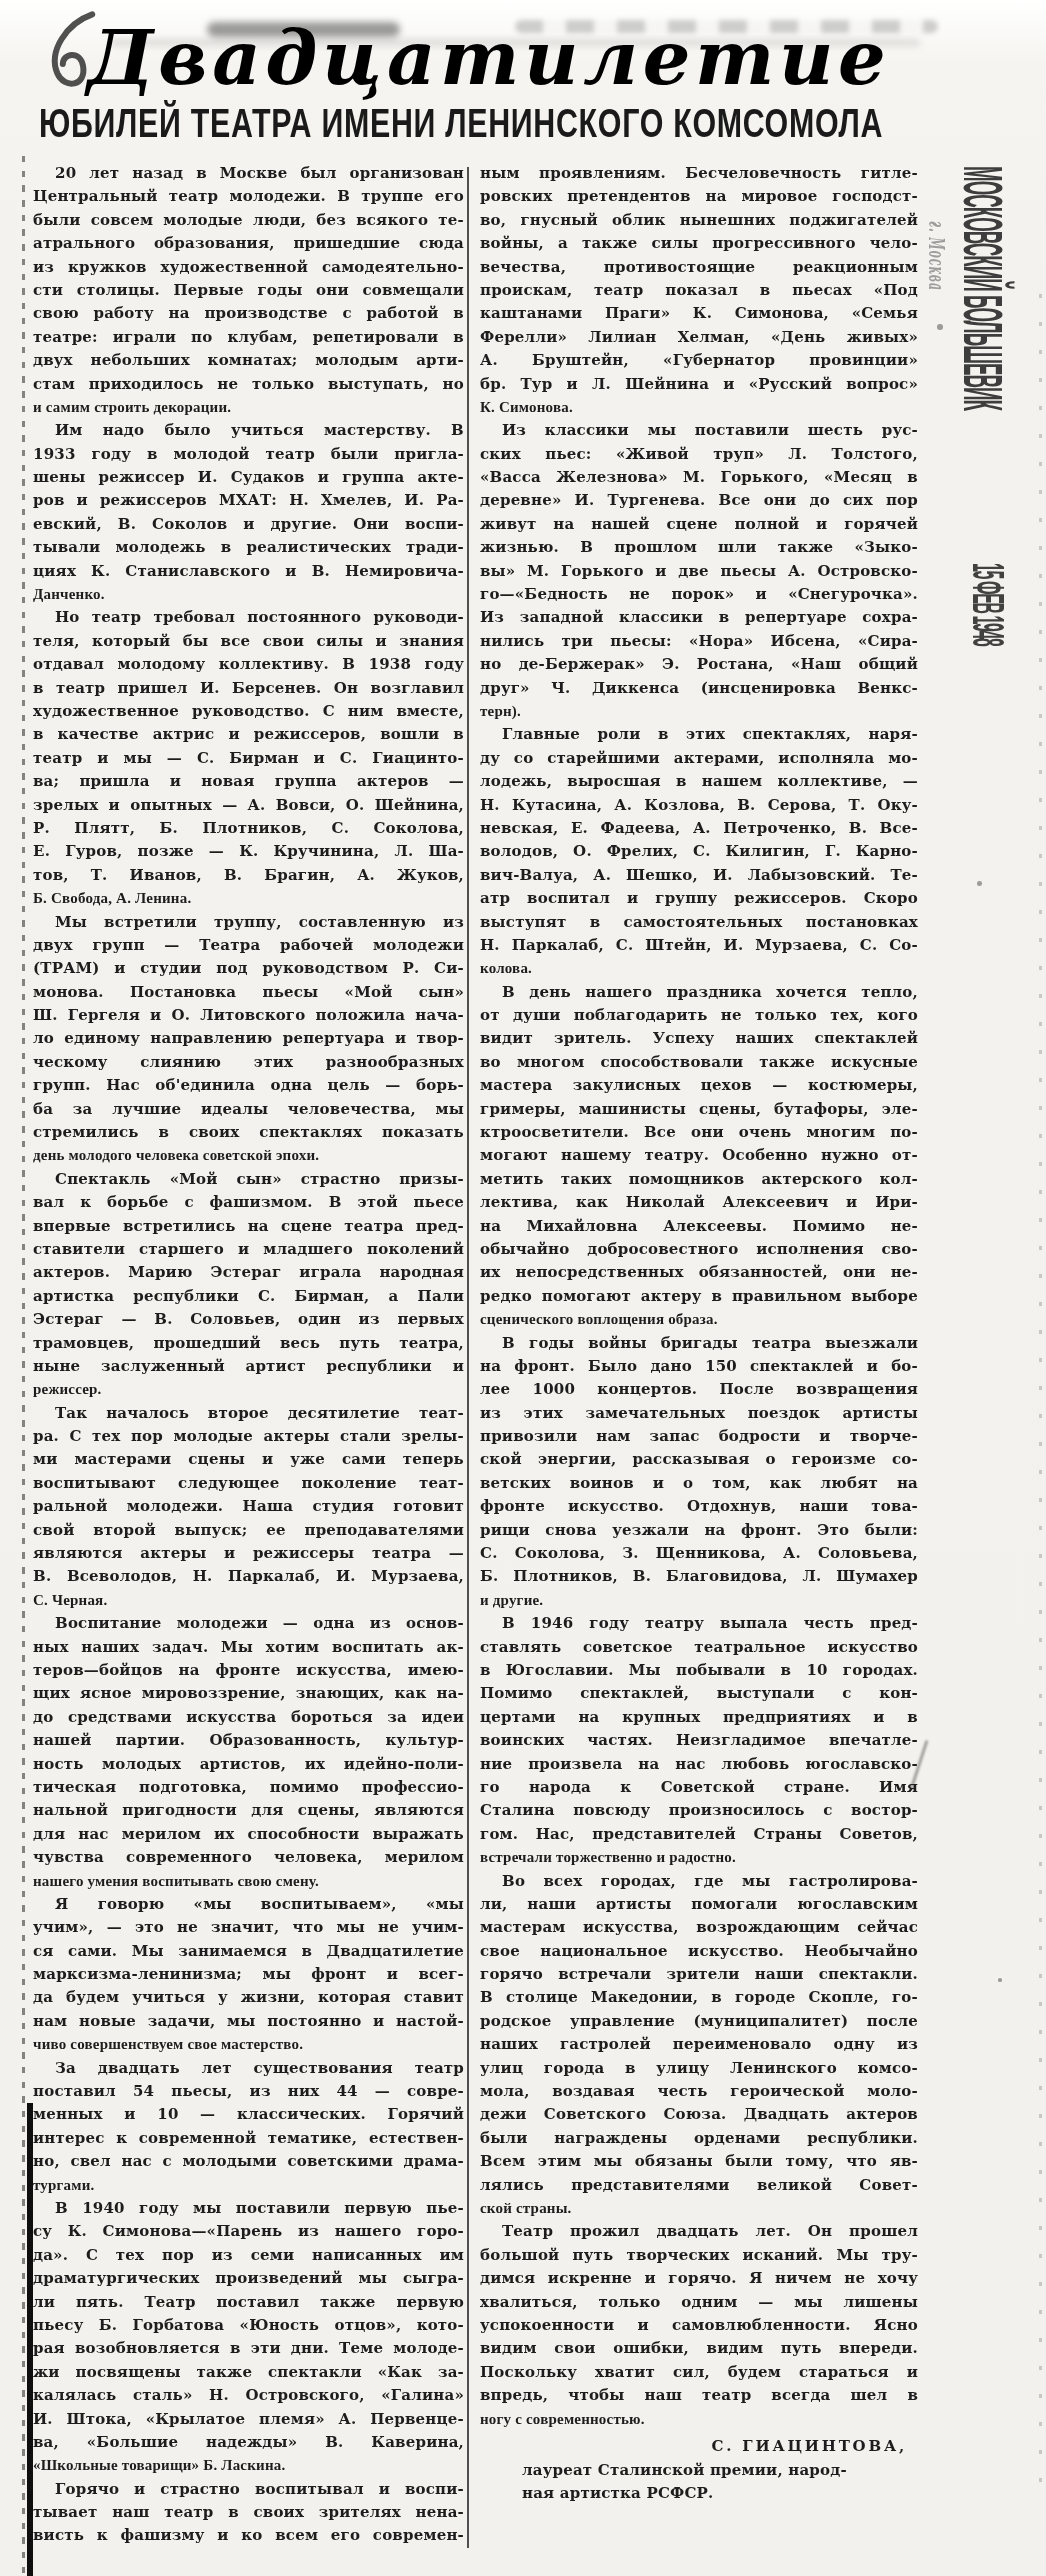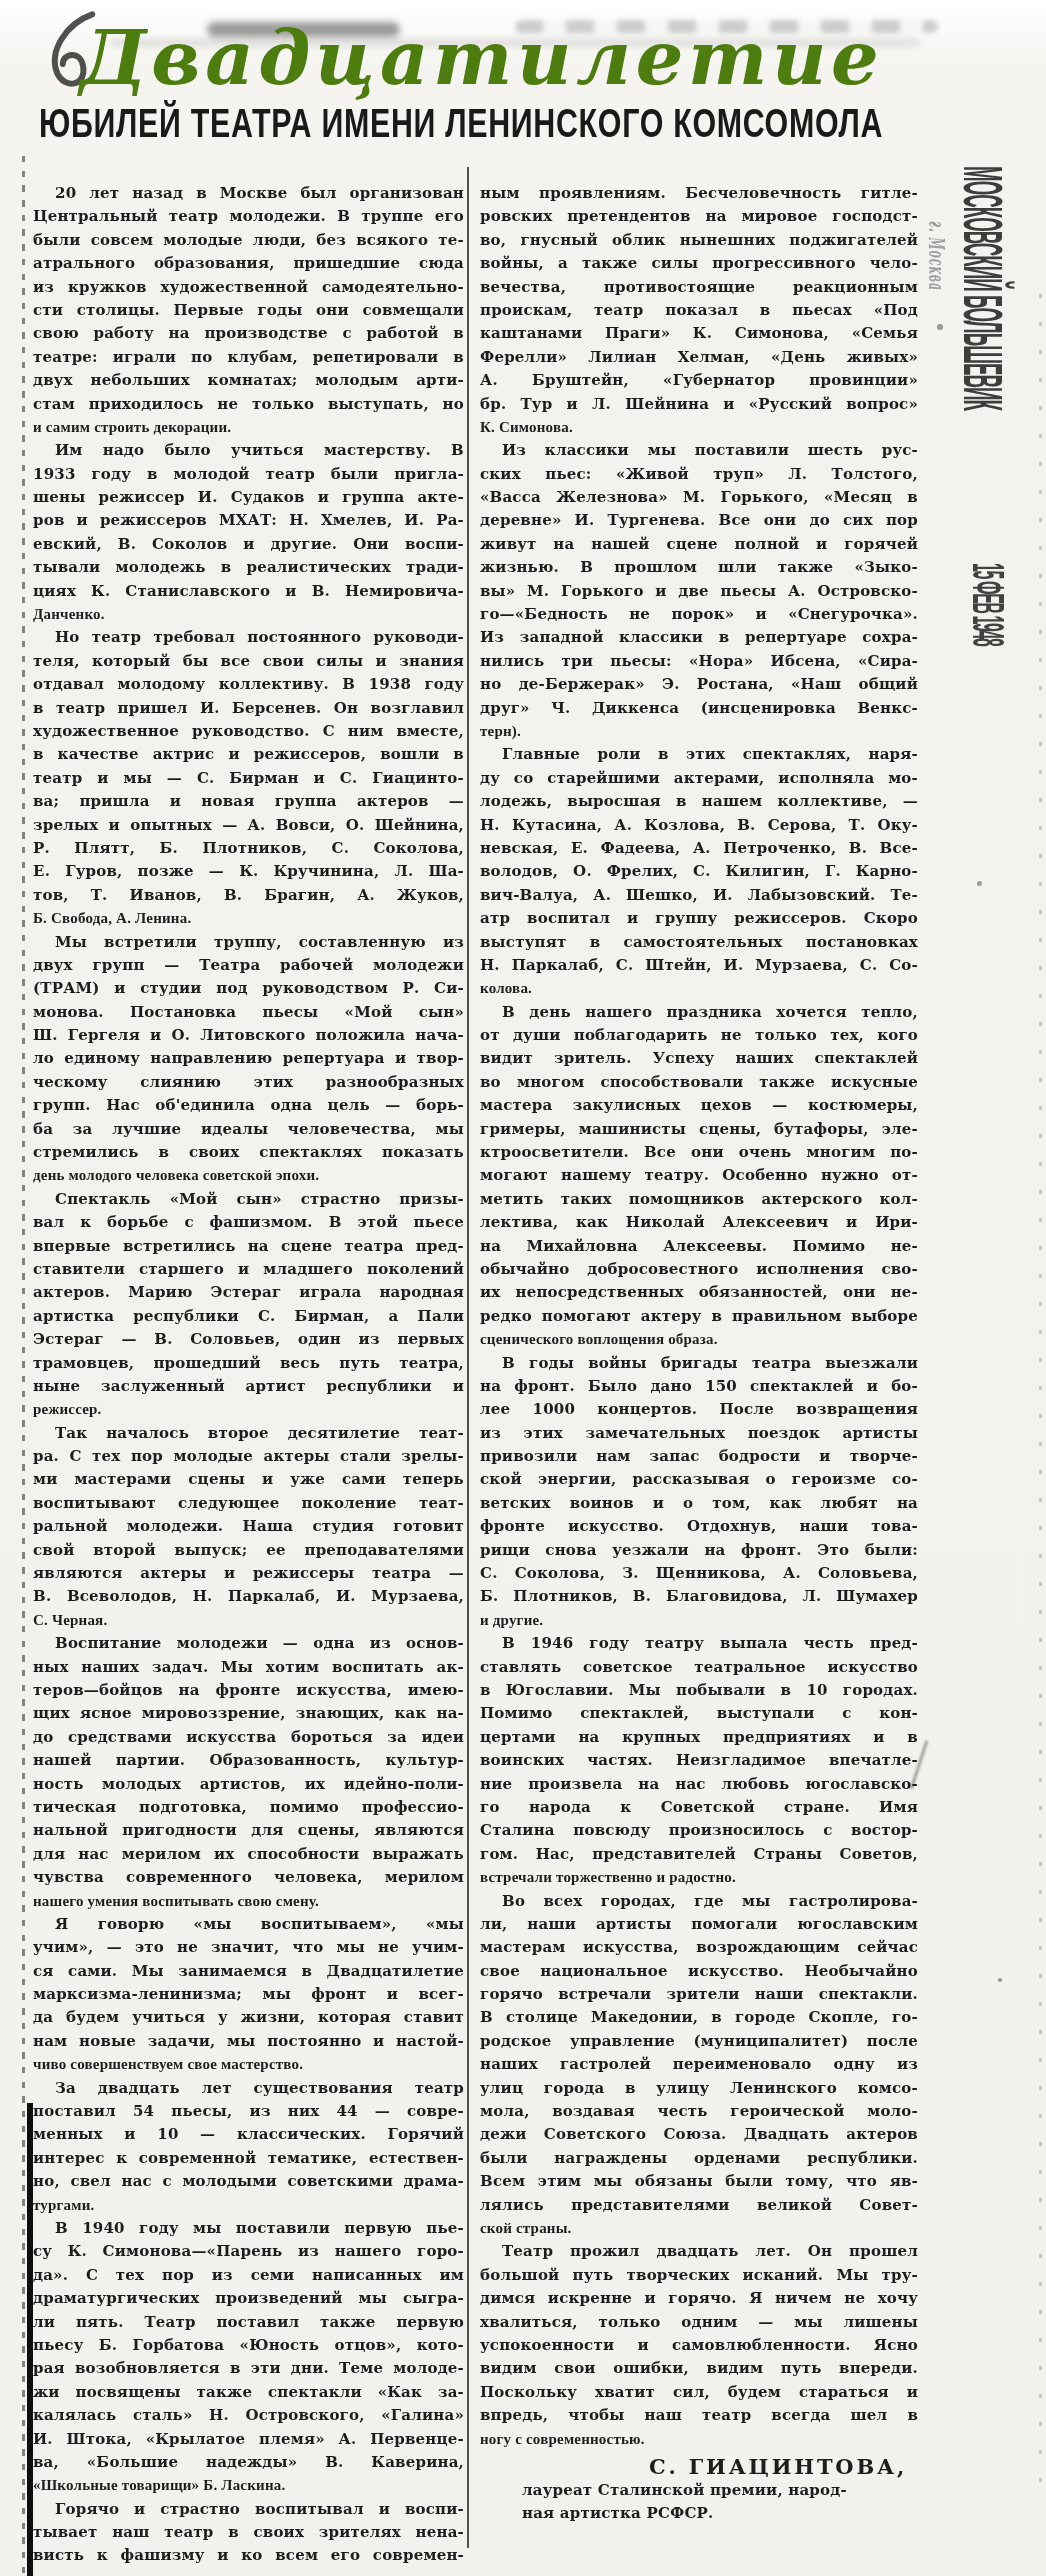--- a/index.html
+++ b/index.html
@@ -1,26 +1,26 @@
 <!DOCTYPE html>
 <html style="font-size:14.7px"><head>
 <meta charset="utf-8">
 <style>
   html,body{margin:0;padding:0;}
   body{width:1047px;height:2576px;position:relative;overflow:hidden;background:#fdfdfc;font-family:"DejaVu Serif",serif;}
   .paper{position:absolute;inset:0;background:linear-gradient(#ffffff 0,#f5f4f0 64px,#f3f2ee 276px,#f2f1ed 100%);}
-  .title{position:absolute;left:80px;top:14.7px;font:italic 700 75px/1.15 "DejaVu Serif",serif;letter-spacing:4.6px;color:#4d7c0f;white-space:nowrap;}
+  .title{position:absolute;left:87px;top:14.7px;font:italic 700 75px/1.15 "DejaVu Serif",serif;letter-spacing:4.6px;color:#000000;white-space:nowrap;}
   .subtitle{position:absolute;left:39px;top:101px;font:700 40px/1.1 "Liberation Sans",sans-serif;color:#1a1a1a;transform:scaleX(.76);transform-origin:left top;white-space:nowrap;letter-spacing:0.9px;}
-  .col{position:absolute;top:182px;}
+  .col{position:absolute;top:162px;}
   .col-left{left:33px;width:431px;}
   .col-right{left:480px;width:438px;}
   .line{font-weight:700;font-size:15px;line-height:23.4px;height:23.4px;color:#1d1d1d;text-align:justify;text-align-last:justify;letter-spacing:0.2px;white-space:normal;}
   .line.ps{text-indent:22px;}
   .line.pe{text-align-last:left;font-family:Liberation Serif, serif;}
-  .line.sig-name{text-align:right;text-align-last:right;font-size:21px;letter-spacing:2.8px;padding-right:11px;margin-top:4.6px;}
+  .line.sig-name{text-align:right;text-align-last:right;font-size:15px;letter-spacing:2.8px;padding-right:11px;margin-top:4.6px;}
   .line.sig-role{text-align:center;text-align-last:left;padding-left:42px;}
   .divider{position:absolute;left:467px;top:167px;width:1.8px;height:2381px;background:#272727;opacity:.8;}
   .left-dotted{position:absolute;left:22px;top:156px;width:2.8px;height:2420px;background:repeating-linear-gradient(180deg,rgba(25,25,25,.85) 0 6.4px,rgba(25,25,25,0) 6.4px 14.7px);opacity:.6;}
   .left-bar{position:absolute;left:27px;top:2103px;width:6.4px;height:473px;background:#0e0e0e;}
   .edge-dots{position:absolute;left:1039px;top:294px;width:2.8px;height:2208px;background:repeating-linear-gradient(180deg,rgba(50,50,50,.55) 0 3.7px,transparent 3.7px 28px);opacity:.4;}
   .stamp-name{position:absolute;left:955px;top:166px;writing-mode:vertical-rl;font:700 55px/1 "Liberation Sans",sans-serif;letter-spacing:-2.8px;color:#2e2e2e;transform:scaleY(.34);transform-origin:50% 0;white-space:nowrap;opacity:.92;}
   .stamp-date{position:absolute;left:966px;top:563px;writing-mode:vertical-rl;font:700 44px/1 "Liberation Sans",sans-serif;letter-spacing:-3.7px;color:#2e2e2e;transform:scaleY(.36);transform-origin:50% 0;white-space:nowrap;opacity:.9;}
   .hand-note{position:absolute;left:926px;top:221px;writing-mode:vertical-rl;font:italic 700 22px/1 "DejaVu Serif",serif;letter-spacing:1.8px;color:#8f8f8f;transform:scaleY(.5);transform-origin:50% 0;white-space:nowrap;opacity:.85;}
   .pen-mark{position:absolute;left:35px;top:7.4px;}
   .smudge{position:absolute;border-radius:7.4px;}

